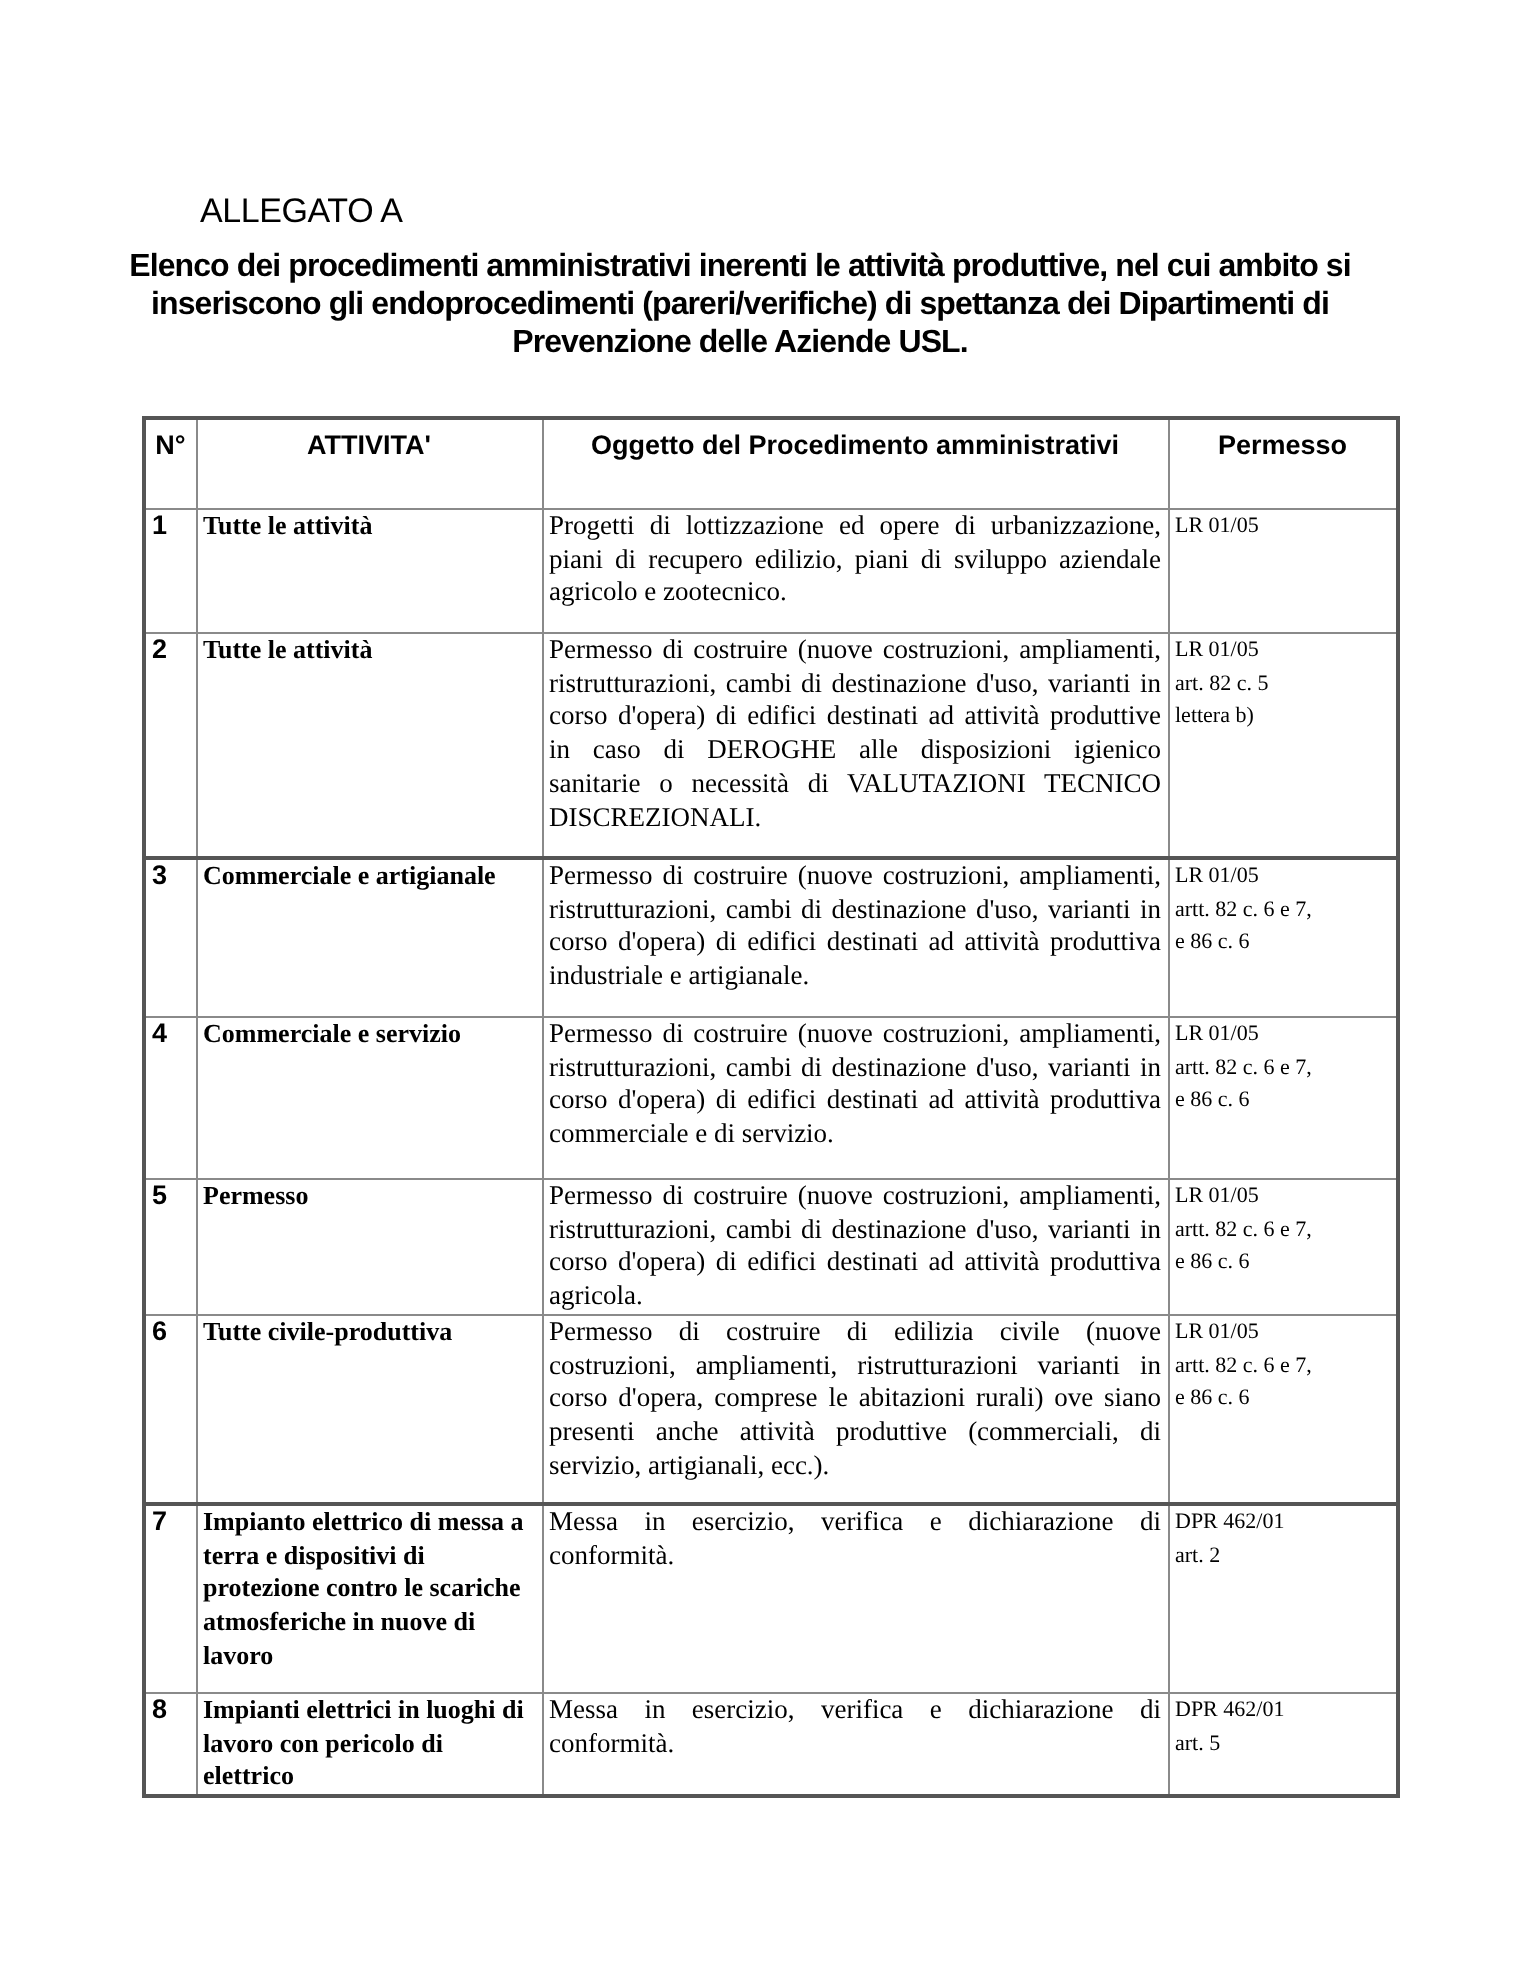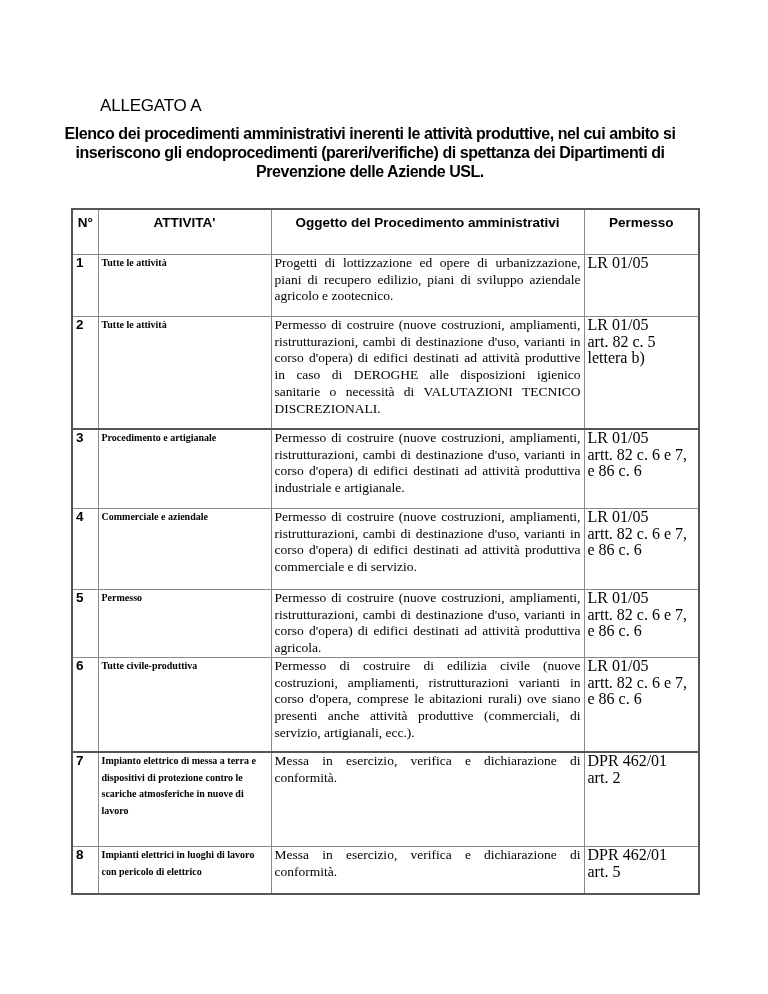--- a/index.html
+++ b/index.html
@@ -25,29 +25,29 @@
   table.proc tr.hdr th {
     font-family: "Liberation Sans", sans-serif; font-size: 13.5px; font-weight: bold;
     text-align: center; line-height: 18px; padding-top: 4px; height: 40px;
   }
   th.c-num, td.c-num { border-left: 2px solid #555; border-right: 2px solid #555; }
   td.c-num {
     font-family: "Liberation Sans", sans-serif; font-weight: bold; font-size: 13.5px;
     line-height: 16.7px; padding-top: 2px;
   }
   td.c-att {
-    font-family: "Liberation Serif", serif; font-weight: bold; font-size: 10px;
+    font-family: "Liberation Serif", serif; font-weight: bold; font-size: 13px;
     line-height: 16.7px; padding-top: 2px; padding-left: 5px;
   }
   td.c-obj {
     font-family: "Liberation Serif", serif; font-size: 13.5px; line-height: 16.7px;
     text-align: justify; padding-top: 2px; padding-left: 4px; padding-right: 2px; margin-top: 16px;
   }
   td.c-norm {
-    font-family: "Liberation Serif", serif; font-size: 16px; line-height: 16.7px;
+    font-family: "Liberation Serif", serif; font-size: 11px; line-height: 16.7px;
     padding-top: 2px; padding-left: 3px; white-space: pre-line;
   }
   tr.r1 td { height: 61px; }
   tr.r2 td { height: 111px; }
   tr.r3 td { height: 78px; }
   tr.r4 td { height: 80px; }
   tr.r5 td { height: 62px; }
   tr.r6 td { height: 93px; }
   tr.r7 td { height: 93px; }
   tr.r8 td { height: 46px; }
@@ -82,29 +82,29 @@
   <tr class="r2">
     <td class="c-num">2</td>
     <td class="c-att">Tutte le attività</td>
     <td class="c-obj">Permesso di costruire (nuove costruzioni, ampliamenti, ristrutturazioni, cambi di destinazione d'uso, varianti in corso d'opera) di edifici destinati ad attività produttive in caso di DEROGHE alle disposizioni igienico sanitarie o necessità di VALUTAZIONI TECNICO DISCREZIONALI.</td>
     <td class="c-norm">LR 01/05
 art. 82 c. 5
 lettera b)</td>
   </tr>
   <tr class="r3">
     <td class="c-num">3</td>
-    <td class="c-att">Procedimento e artigianale</td>
+    <td class="c-att">Commerciale e artigianale</td>
     <td class="c-obj">Permesso di costruire (nuove costruzioni, ampliamenti, ristrutturazioni, cambi di destinazione d'uso, varianti in corso d'opera) di edifici destinati ad attività produttiva industriale e artigianale.</td>
     <td class="c-norm">LR 01/05
 artt. 82 c. 6 e 7,
 e 86 c. 6</td>
   </tr>
   <tr class="r4">
     <td class="c-num">4</td>
-    <td class="c-att">Commerciale e aziendale</td>
+    <td class="c-att">Commerciale e servizio</td>
     <td class="c-obj">Permesso di costruire (nuove costruzioni, ampliamenti, ristrutturazioni, cambi di destinazione d'uso, varianti in corso d'opera) di edifici destinati ad attività produttiva commerciale e di servizio.</td>
     <td class="c-norm">LR 01/05
 artt. 82 c. 6 e 7,
 e 86 c. 6</td>
   </tr>
   <tr class="r5">
     <td class="c-num">5</td>
     <td class="c-att">Permesso</td>
     <td class="c-obj">Permesso di costruire (nuove costruzioni, ampliamenti, ristrutturazioni, cambi di destinazione d'uso, varianti in corso d'opera) di edifici destinati ad attività produttiva agricola.</td>
     <td class="c-norm">LR 01/05

